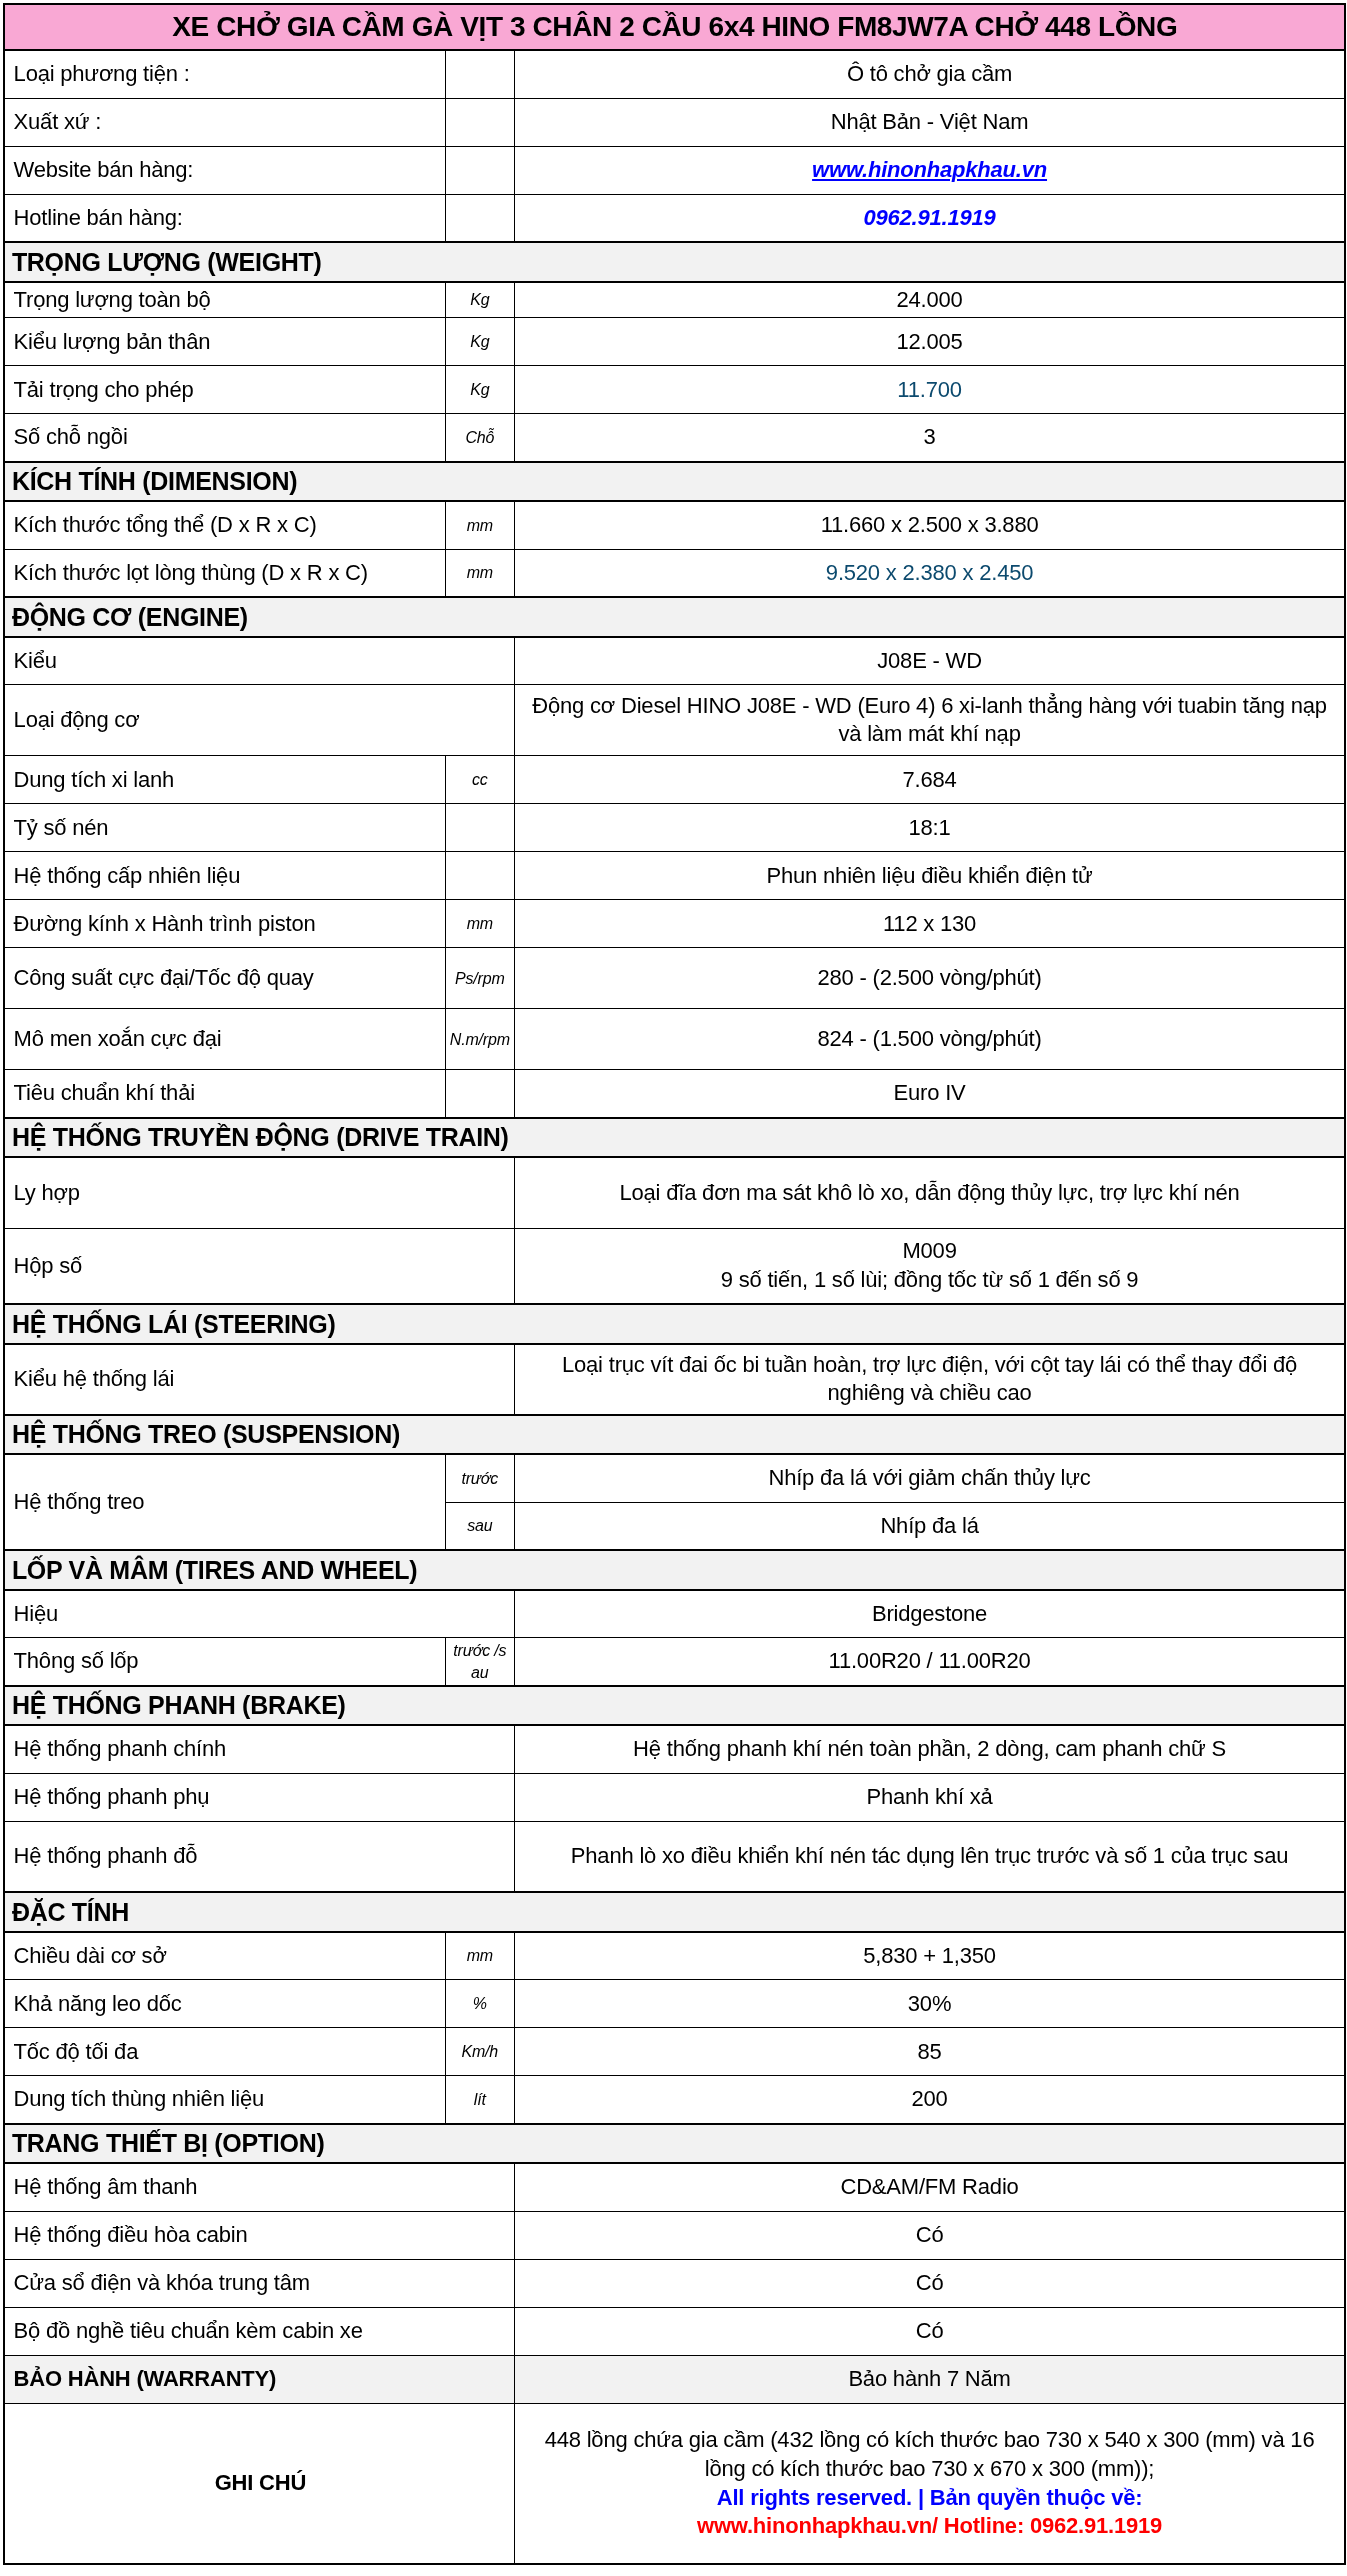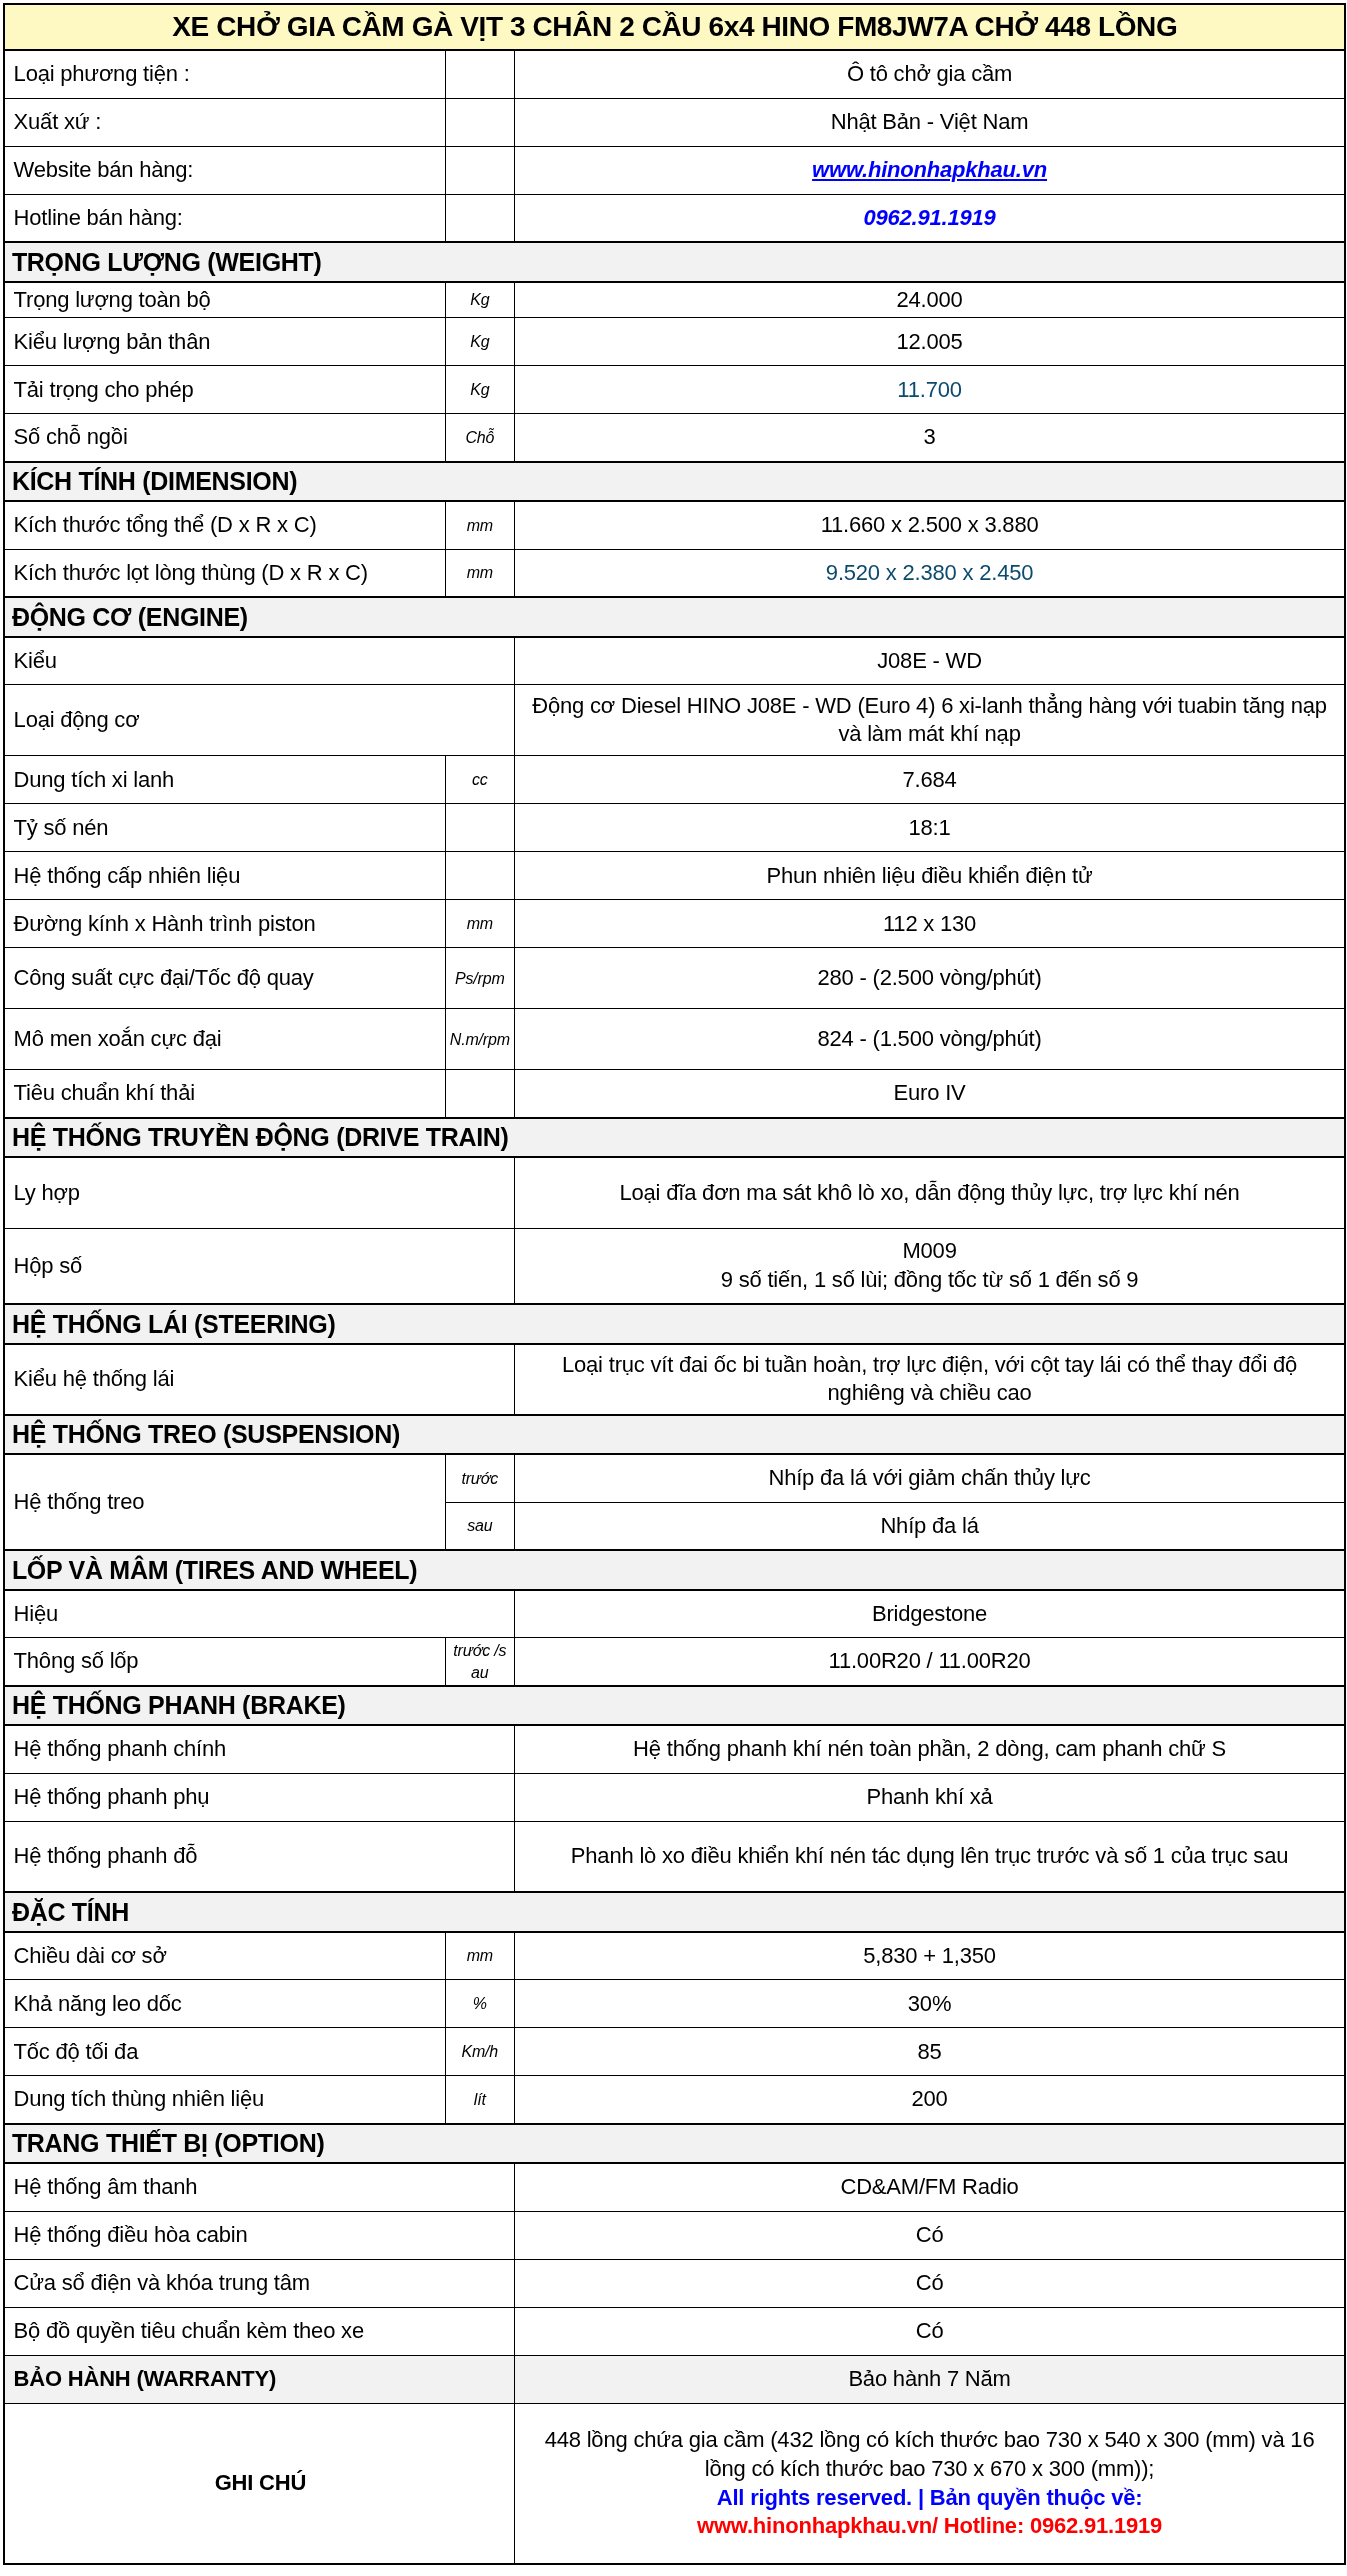--- a/index.html
+++ b/index.html
@@ -29,21 +29,21 @@
   td.unit {
     text-align: center;
     font-style: italic;
     font-size: 16px;
     padding: 1.7px 3.3px;
     word-break: break-all;
     line-height: 1.35;
   }
   td.val { text-align: center; }
   td.title-cell {
-    background: #fef9c3;
+    background: #f9a8d4;
     font-weight: bold;
     font-size: 28px;
     text-align: center;
     border-bottom-width: 2.5px;
     letter-spacing: -0.4px;
   }
   tr.sec td {
     background: #f2f2f2;
     font-weight: bold;
     font-size: 25px;
@@ -286,21 +286,21 @@
   </tr>
   <tr style="height:48px">
     <td class="lbl" colspan="2">Hệ thống điều hòa cabin</td>
     <td class="val">Có</td>
   </tr>
   <tr style="height:48px">
     <td class="lbl" colspan="2">Cửa sổ điện và khóa trung tâm</td>
     <td class="val">Có</td>
   </tr>
   <tr style="height:48px">
-    <td class="lbl" colspan="2">Bộ đồ quyền tiêu chuẩn kèm theo xe</td>
+    <td class="lbl" colspan="2">Bộ đồ nghề tiêu chuẩn kèm cabin xe</td>
     <td class="val">Có</td>
   </tr>
 
   <tr class="gray" style="height:48px">
     <td class="lbl b" colspan="2">BẢO HÀNH (WARRANTY)</td>
     <td class="val">Bảo hành 7 Năm</td>
   </tr>
 
   <tr style="height:161px">
     <td class="lbl b" colspan="2" style="text-align:center">GHI CHÚ</td>

